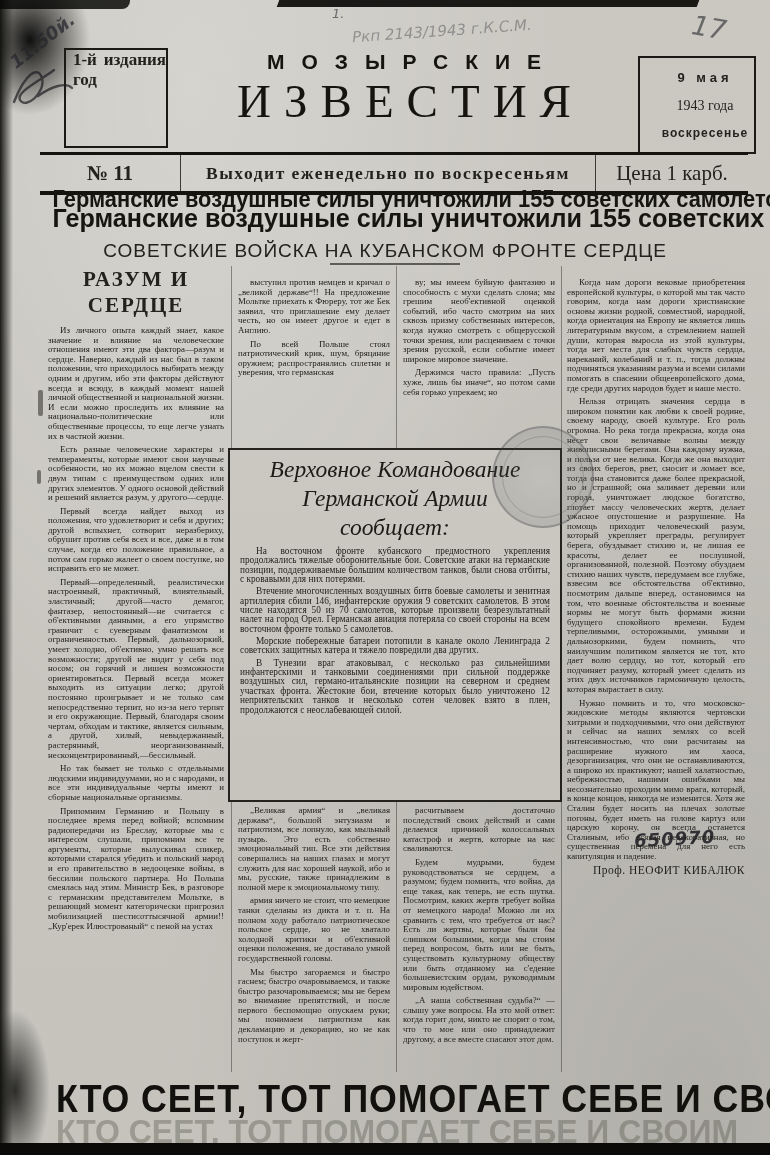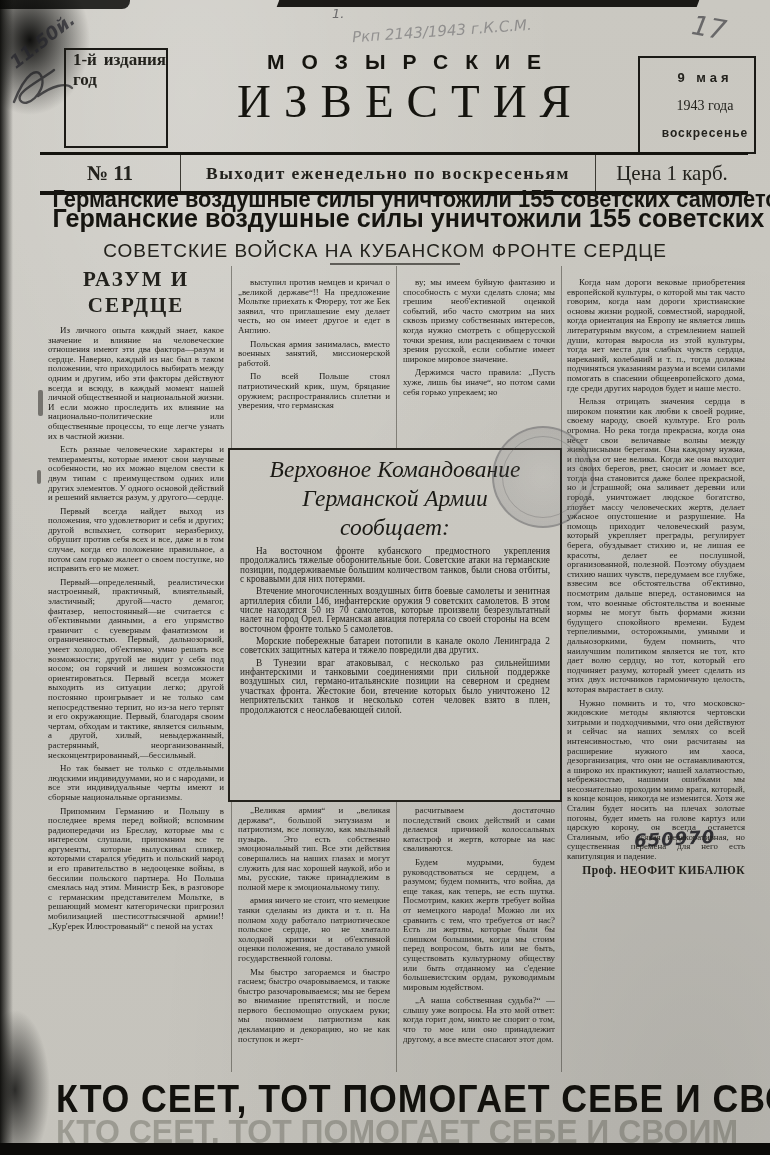--- a/index.html
+++ b/index.html
@@ -59,21 +59,21 @@
   .vline{position:absolute;top:266px;height:806px;width:1px;background:rgba(55,53,45,.5);}
   .col{position:absolute;font-size:8.9px;line-height:9.6px;text-align:justify;}
   .col p{margin:0 0 4px 0;text-indent:12px;}
   .c1{left:48px;top:266px;width:176px;}
   .c2t{left:238px;top:278px;width:152px;}
   .c3t{left:403px;top:278px;width:152px;}
   .c2b{left:238px;top:806px;width:152px;}
   .c3b{left:403px;top:806px;width:152px;}
   .c4{left:567px;top:278px;width:178px;}
   .art-title{font-weight:bold;font-size:21px;line-height:26px;letter-spacing:2px;text-align:center;margin:0 auto 8px auto;width:130px;}
-  .signature{text-align:right;font-size:11.5px;font-weight:bold;letter-spacing:.5px;margin-top:8px;text-indent:0;}
+  .signature{text-align:right;font-size:11.5px;font-weight:normal;letter-spacing:.5px;margin-top:8px;text-indent:0;}
   
   .comm{position:absolute;left:228px;top:448px;width:334px;height:354px;box-sizing:border-box;
     border:2.5px solid #24221c;background:linear-gradient(#cac8c1,#c6c4bd);padding:5px 10px 4px 10px;}
   .comm-heading p{margin:0;text-align:center;font-style:italic;font-size:23.5px;line-height:29px;text-indent:0;color:#1c1b16;}
   .comm-body{font-size:9.3px;line-height:9.35px;text-align:justify;margin-top:5px;}
   .comm-body p{margin:0 0 3px 0;text-indent:16px;}
   
   .stamp{position:absolute;left:492px;top:426px;width:98px;height:98px;border-radius:50%;
     border:2px solid rgba(66,66,72,.32);z-index:5;
     background:radial-gradient(closest-side,rgba(120,120,126,.10),rgba(90,90,96,.16));}
@@ -146,21 +146,20 @@
         <p>Есть разные человеческие характеры и темпераменты, которые имеют свои научные особенности, но их можно вцелом свести к двум типам с преимуществом одних или других элементов. У одного основой действий и решений является разум, у другого—сердце.</p>
         <p>Первый всегда найдет выход из положения, что удовлетворит и себя и других; другой вспыхнет, сотворит неразбериху, обрушит против себя всех и все, даже и в том случае, когда его положение правильное, а потом сам горько жалеет о своем поступке, но исправить его не может.</p>
         <p>Первый—определенный, реалистически настроенный, практичный, влиятельный, эластичный; другой—часто демагог, фантазер, непостоянный—не считается с об'ективными данными, а его упрямство граничит с суеверным фанатизмом и ограниченностью. Первый, дальнозоркий, умеет холодно, об'ективно, умно решать все возможности; другой не видит у себя под носом; он горячий и лишен возможности ориентироваться. Первый всегда может выходить из ситуации легко; другой постоянно проигрывает и не только сам непосредственно терпит, но из-за него терпят и его окружающие. Первый, благодаря своим чертам, обходам и тактике, является сильным, а другой, хилый, невыдержанный, растерянный, неорганизованный, несконцентрированный,—бессильный.</p>
         <p>Но так бывает не только с отдельными людскими индивидуумами, но и с народами, и все эти индивидуальные черты имеют и сборные национальные организмы.</p>
         <p>Припомним Германию и Польшу в последнее время перед войной; вспомним радиопередачи из Бреслау, которые мы с интересом слушали, припомним все те аргументы, которые вылускивал спикер, которыми старался убедить и польский народ и его правительство в недооценке войны, в бессилии польского партнера. Но Польша смеялась над этим. Министр Бек, в разговоре с германским представителем Мольтке, в решающий момент категорически пригрозил мобилизацией шестисоттысячной армии!! „Кур'ерек Илюстрованый“ с пеной на устах</p>
       </div>
   </div>
 
   <div class="col c2t">
       <p>выступил против немцев и кричал о „великой державе“!! На предложение Мольтке приехать к Фюреру, тот же Бек заявил, что приглашение ему делает честь, но он имеет другое и едет в Англию.</p>
-      <p>Польская армия занималась, вместо военных занятий, миссионерской работой.</p>
       <p>По всей Польше стоял патриотический крик, шум, бряцание оружием; распространялись сплетни и уверения, что германская</p>
     </div>
 
   <div class="col c3t">
       <p>ву; мы имеем буйную фантазию и способность с мухи сделать слона; мы грешим необ'ективной оценкой событий, ибо часто смотрим на них сквозь призму собственных интересов, когда нужно смотреть с общерусской точки зрения, или расцениваем с точки зрения русской, если событие имеет широкое мировое значение.</p>
       <p>Держимся часто правила: „Пусть хуже, лишь бы иначе“, но потом сами себя горько упрекаем; но</p>
     </div>
 
   <div class="comm">
     <div class="comm-heading">

